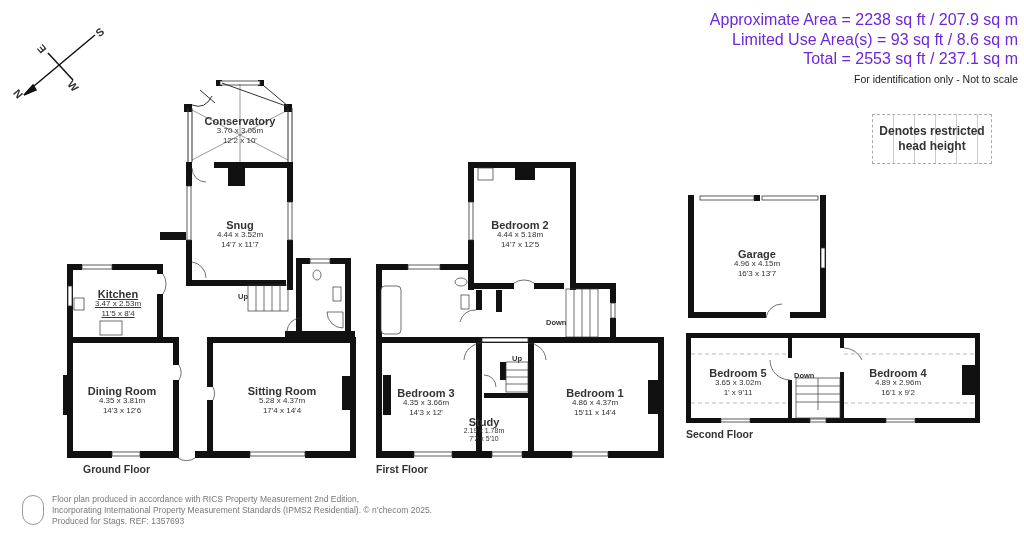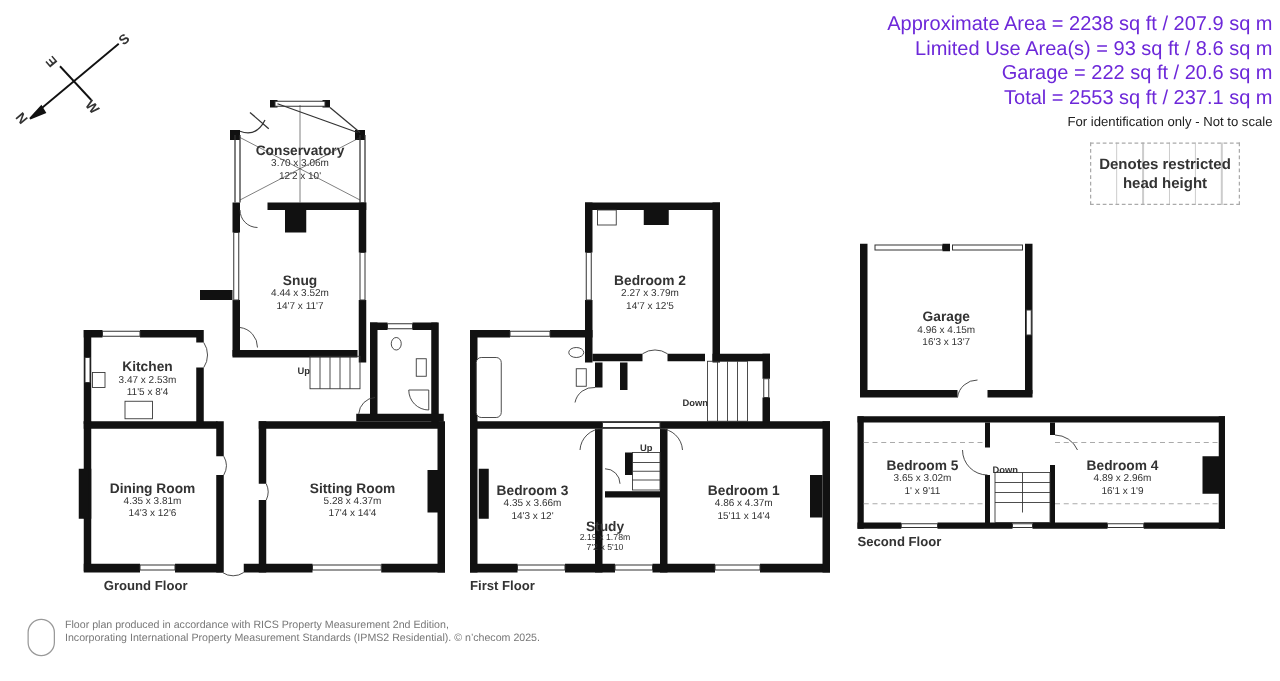--- a/index.html
+++ b/index.html
@@ -220,21 +220,20 @@
 </svg>
 
 <span class="small-label" style="left:96px;top:26px;font-size:11px;transform:rotate(-40deg);">S</span>
 <span class="small-label" style="left:38px;top:43px;font-size:11px;transform:rotate(-130deg);">E</span>
 <span class="small-label" style="left:68px;top:80px;font-size:11px;transform:rotate(50deg);">W</span>
 <span class="small-label" style="left:14px;top:88px;font-size:11px;transform:rotate(-130deg);">N</span>
 
 <div class="area-block">
   <div class="area-line">Approximate Area = 2238 sq ft / 207.9 sq m</div>
   <div class="area-line">Limited Use Area(s) = 93 sq ft / 8.6 sq m</div>
-  <div class="area-line">Garage = 222 sq ft / 20.6 sq m</div>
   <div class="area-line">Total = 2553 sq ft / 237.1 sq m</div>
   <div class="area-note">For identification only - Not to scale</div>
 </div>
 
 <div class="restricted">
   <div>
     <div>Denotes restricted</div>
     <div>head height</div>
   </div>
 </div>
@@ -242,38 +241,38 @@
 <div class="room-label" style="left:240px;top:116px;">
   <div class="n">Conservatory</div>
     <div>3.70 x 3.06m</div>
     <div>12'2 x 10'</div>
 </div>
 <div class="room-label" style="left:240px;top:220px;">
   <div class="n">Snug</div>
     <div>4.44 x 3.52m</div>
     <div>14'7 x 11'7</div>
 </div>
-<div class="room-label" style="left:118px;top:289px;">
+<div class="room-label" style="left:118px;top:289px;text-decoration:underline;">
   <div class="n">Kitchen</div>
     <div>3.47 x 2.53m</div>
     <div>11'5 x 8'4</div>
 </div>
 <div class="room-label" style="left:122px;top:386px;">
   <div class="n">Dining Room</div>
     <div>4.35 x 3.81m</div>
     <div>14'3 x 12'6</div>
 </div>
 <div class="room-label" style="left:282px;top:386px;">
   <div class="n">Sitting Room</div>
     <div>5.28 x 4.37m</div>
     <div>17'4 x 14'4</div>
 </div>
 <div class="room-label" style="left:520px;top:220px;">
   <div class="n">Bedroom 2</div>
-    <div>2.27 x 3.79m</div>
+    <div>4.44 x 5.18m</div>
     <div>14'7 x 12'5</div>
 </div>
 <div class="room-label" style="left:426px;top:388px;">
   <div class="n">Bedroom 3</div>
     <div>4.35 x 3.66m</div>
     <div>14'3 x 12'</div>
 </div>
 <div class="room-label" style="left:484px;top:418px;font-size:7px;line-height:8.5px;">
   <div class="n">Study</div>
     <div>2.19 x 1.78m</div>
@@ -290,29 +289,30 @@
     <div>16'3 x 13'7</div>
 </div>
 <div class="room-label" style="left:738px;top:368px;">
   <div class="n">Bedroom 5</div>
     <div>3.65 x 3.02m</div>
     <div>1' x 9'11</div>
 </div>
 <div class="room-label" style="left:898px;top:368px;">
   <div class="n">Bedroom 4</div>
     <div>4.89 x 2.96m</div>
-    <div>16'1 x 1'9</div>
+    <div>16'1 x 9'2</div>
 </div>
 
 <span class="small-label" style="left:238px;top:292px;">Up</span>
 <span class="small-label" style="left:512px;top:354px;">Up</span>
 <span class="small-label" style="left:546px;top:318px;">Down</span>
 <span class="small-label" style="left:794px;top:371px;">Down</span>
 
 <span class="floor-label" style="left:66px;top:463px;margin-left:17px;">Ground Floor</span>
 <span class="floor-label" style="left:376px;top:463px;">First Floor</span>
 <span class="floor-label" style="left:686px;top:428px;">Second Floor</span>
 
 <div class="footer-icon"></div>
 <div class="footer" style="left:52px;">
   <div>Floor plan produced in accordance with RICS Property Measurement 2nd Edition,</div>
   <div>Incorporating International Property Measurement Standards (IPMS2 Residential).   © n’checom 2025.</div>
+  <div>Produced for Stags.   REF: 1357693</div>
 </div>
 
 </body></html>

